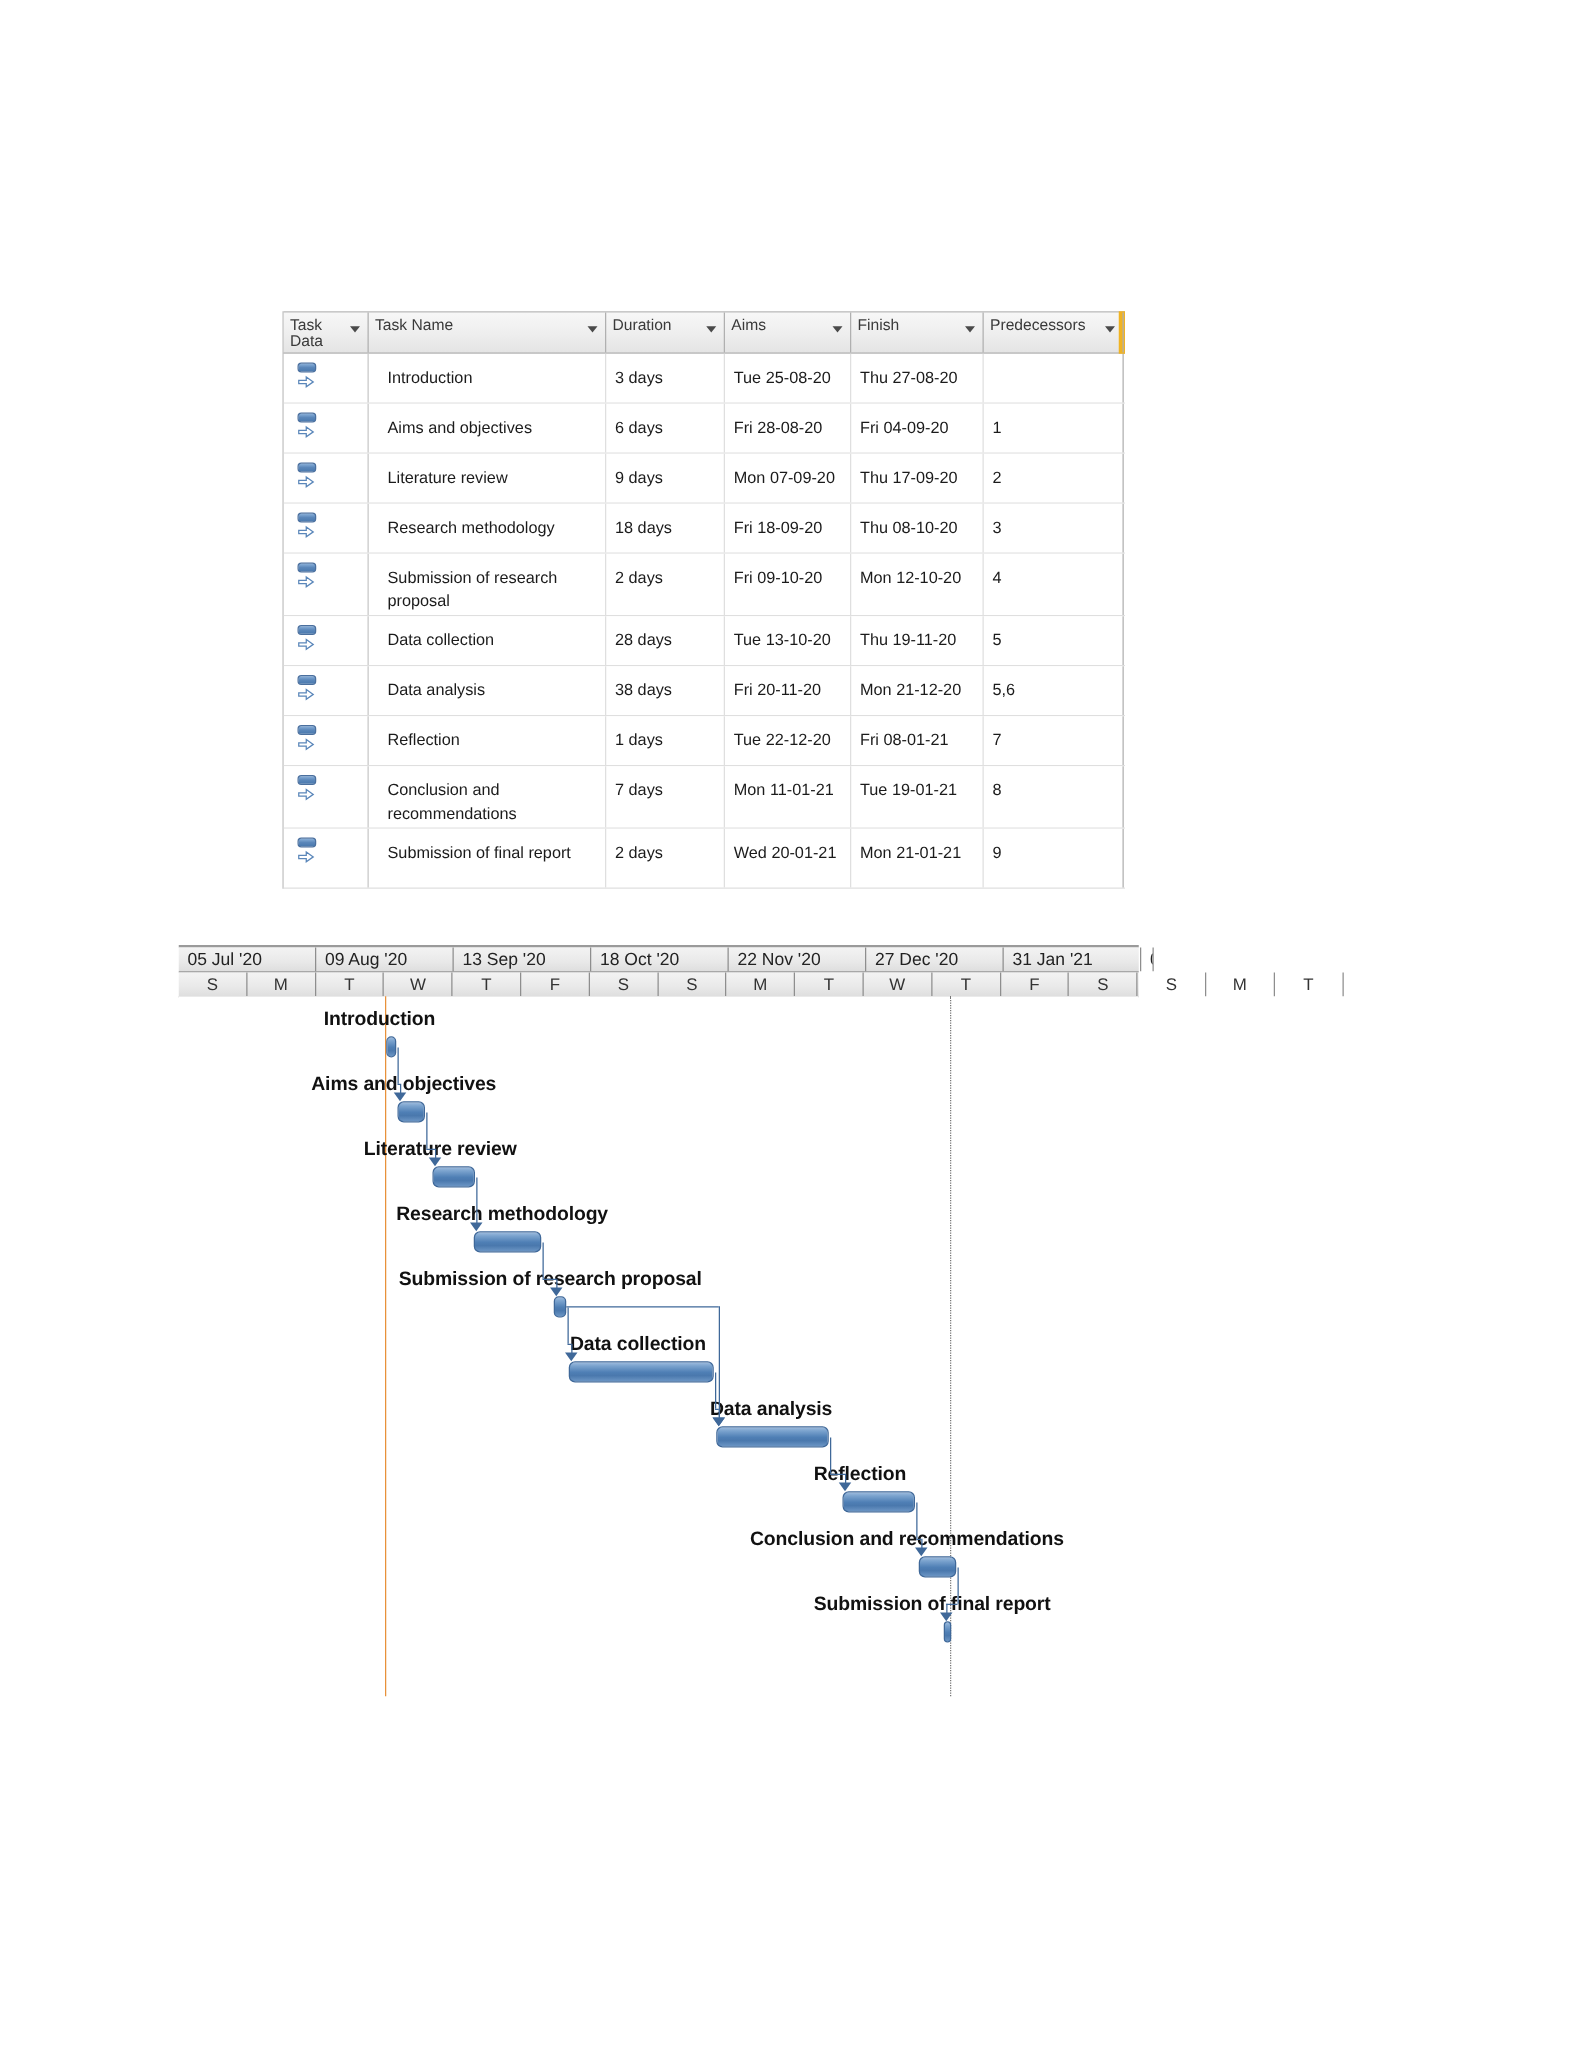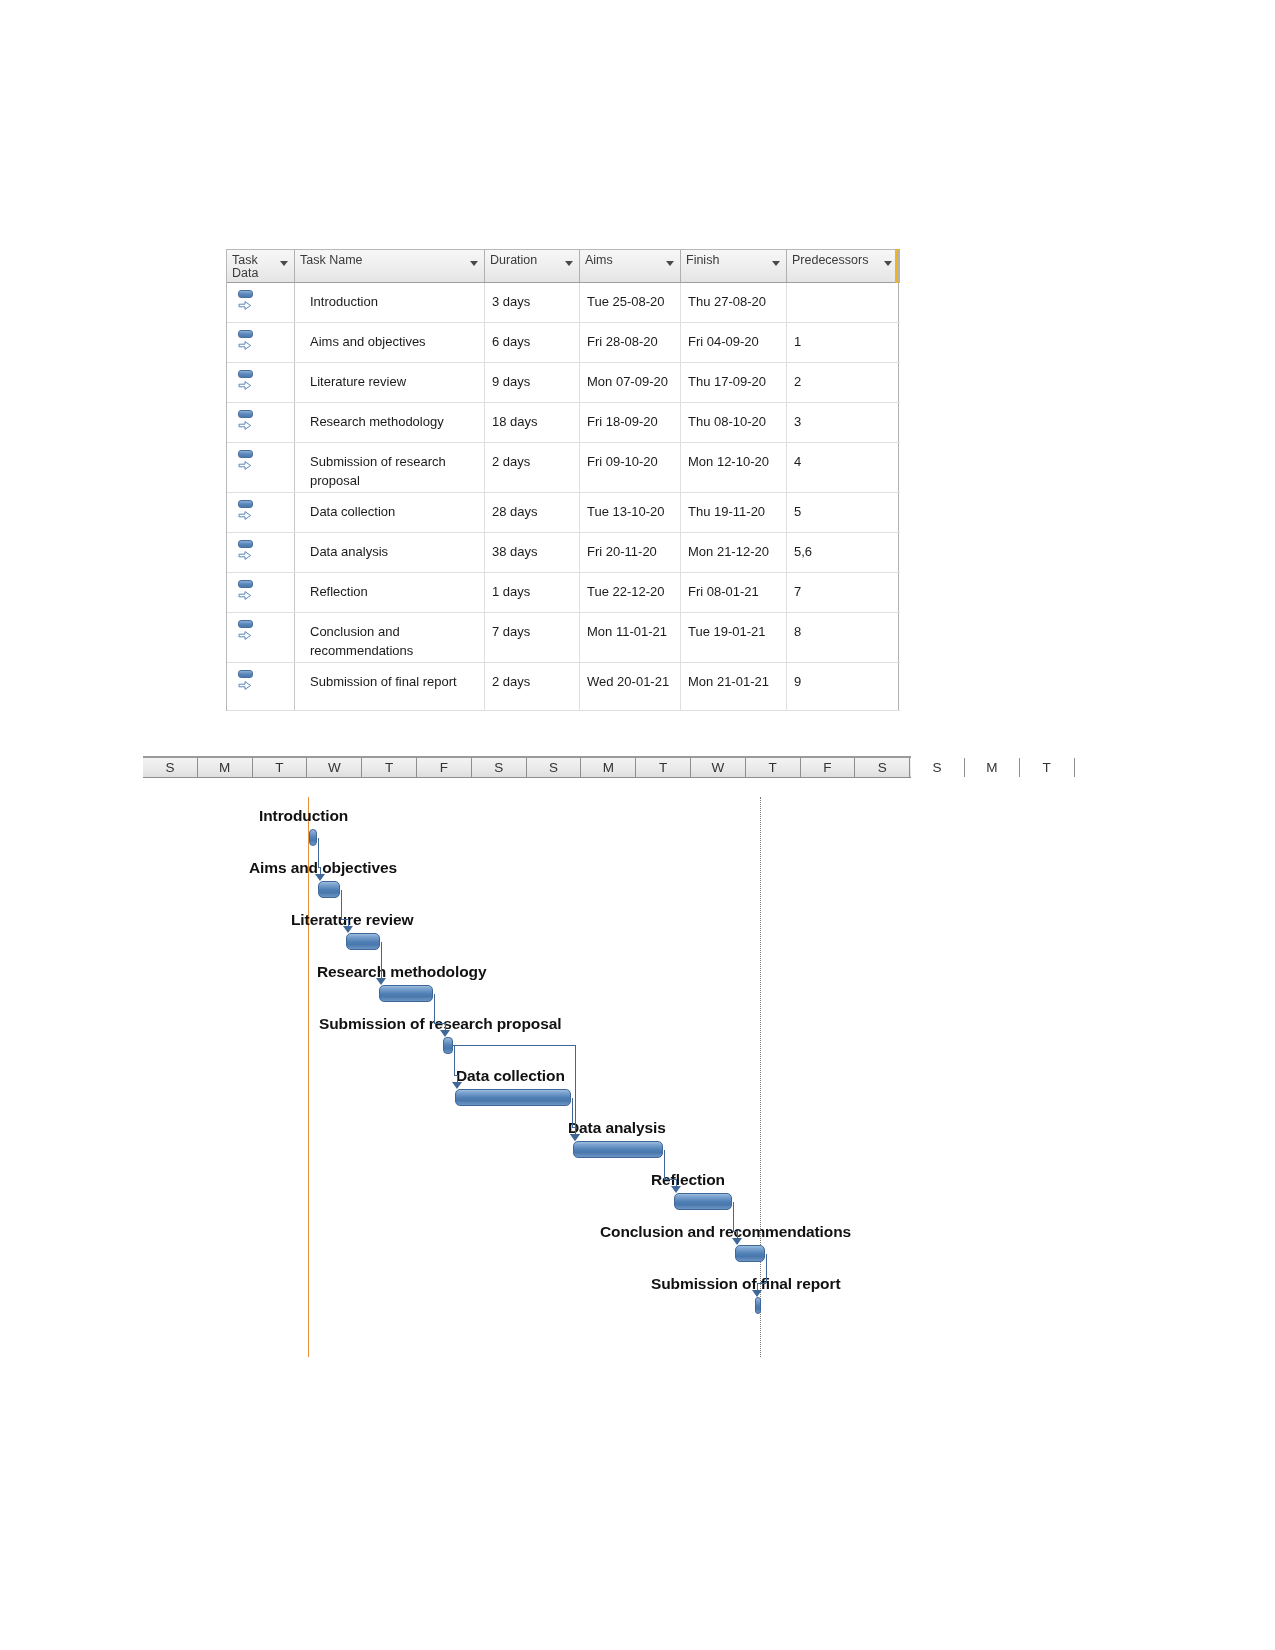--- a/index.html
+++ b/index.html
@@ -347,20 +347,30 @@
         <div class="tt-cell c-dur">2 days</div>
         <div class="tt-cell c-start">Wed 20-01-21</div>
         <div class="tt-cell c-fin">Mon 21-01-21</div>
         <div class="tt-cell c-pred">9</div>
       </div>
     </div>
 </div>
 
 <div id="gantt">
   <div class="gt-head">
+    <div class="gt-months" id="gt-months">
+        <div class="gt-mcell" style="flex: 0 0 110px; width: 110px;">05 Jul '20</div>
+        <div class="gt-mcell" style="flex: 0 0 110px; width: 110px;">09 Aug '20</div>
+        <div class="gt-mcell" style="flex: 0 0 110px; width: 110px;">13 Sep '20</div>
+        <div class="gt-mcell" style="flex: 0 0 110px; width: 110px;">18 Oct '20</div>
+        <div class="gt-mcell" style="flex: 0 0 110px; width: 110px;">22 Nov '20</div>
+        <div class="gt-mcell" style="flex: 0 0 110px; width: 110px;">27 Dec '20</div>
+        <div class="gt-mcell" style="flex: 0 0 110px; width: 110px;">31 Jan '21</div>
+        <div class="gt-mcell" style="flex: 0 0 10px; width: 10px;">0</div>
+      </div>
     <div class="gt-days" id="gt-days">
         <div class="gt-dcell">S</div>
         <div class="gt-dcell">M</div>
         <div class="gt-dcell">T</div>
         <div class="gt-dcell">W</div>
         <div class="gt-dcell">T</div>
         <div class="gt-dcell">F</div>
         <div class="gt-dcell">S</div>
         <div class="gt-dcell">S</div>
         <div class="gt-dcell">M</div>

